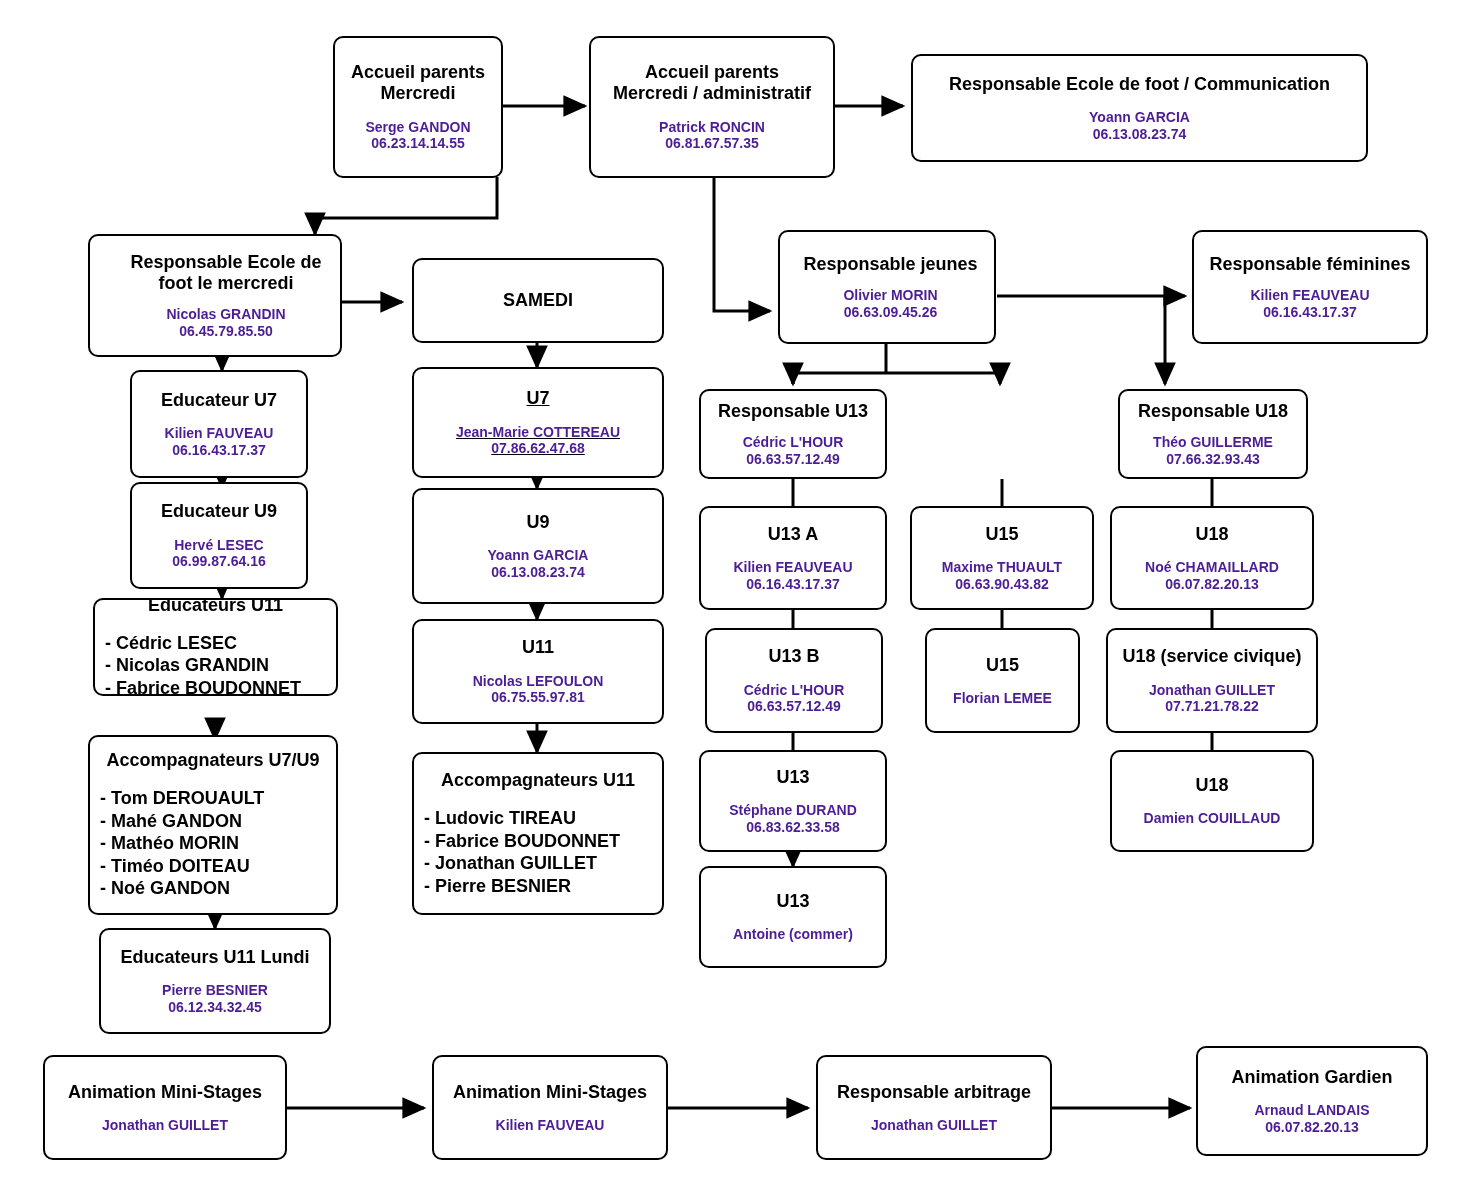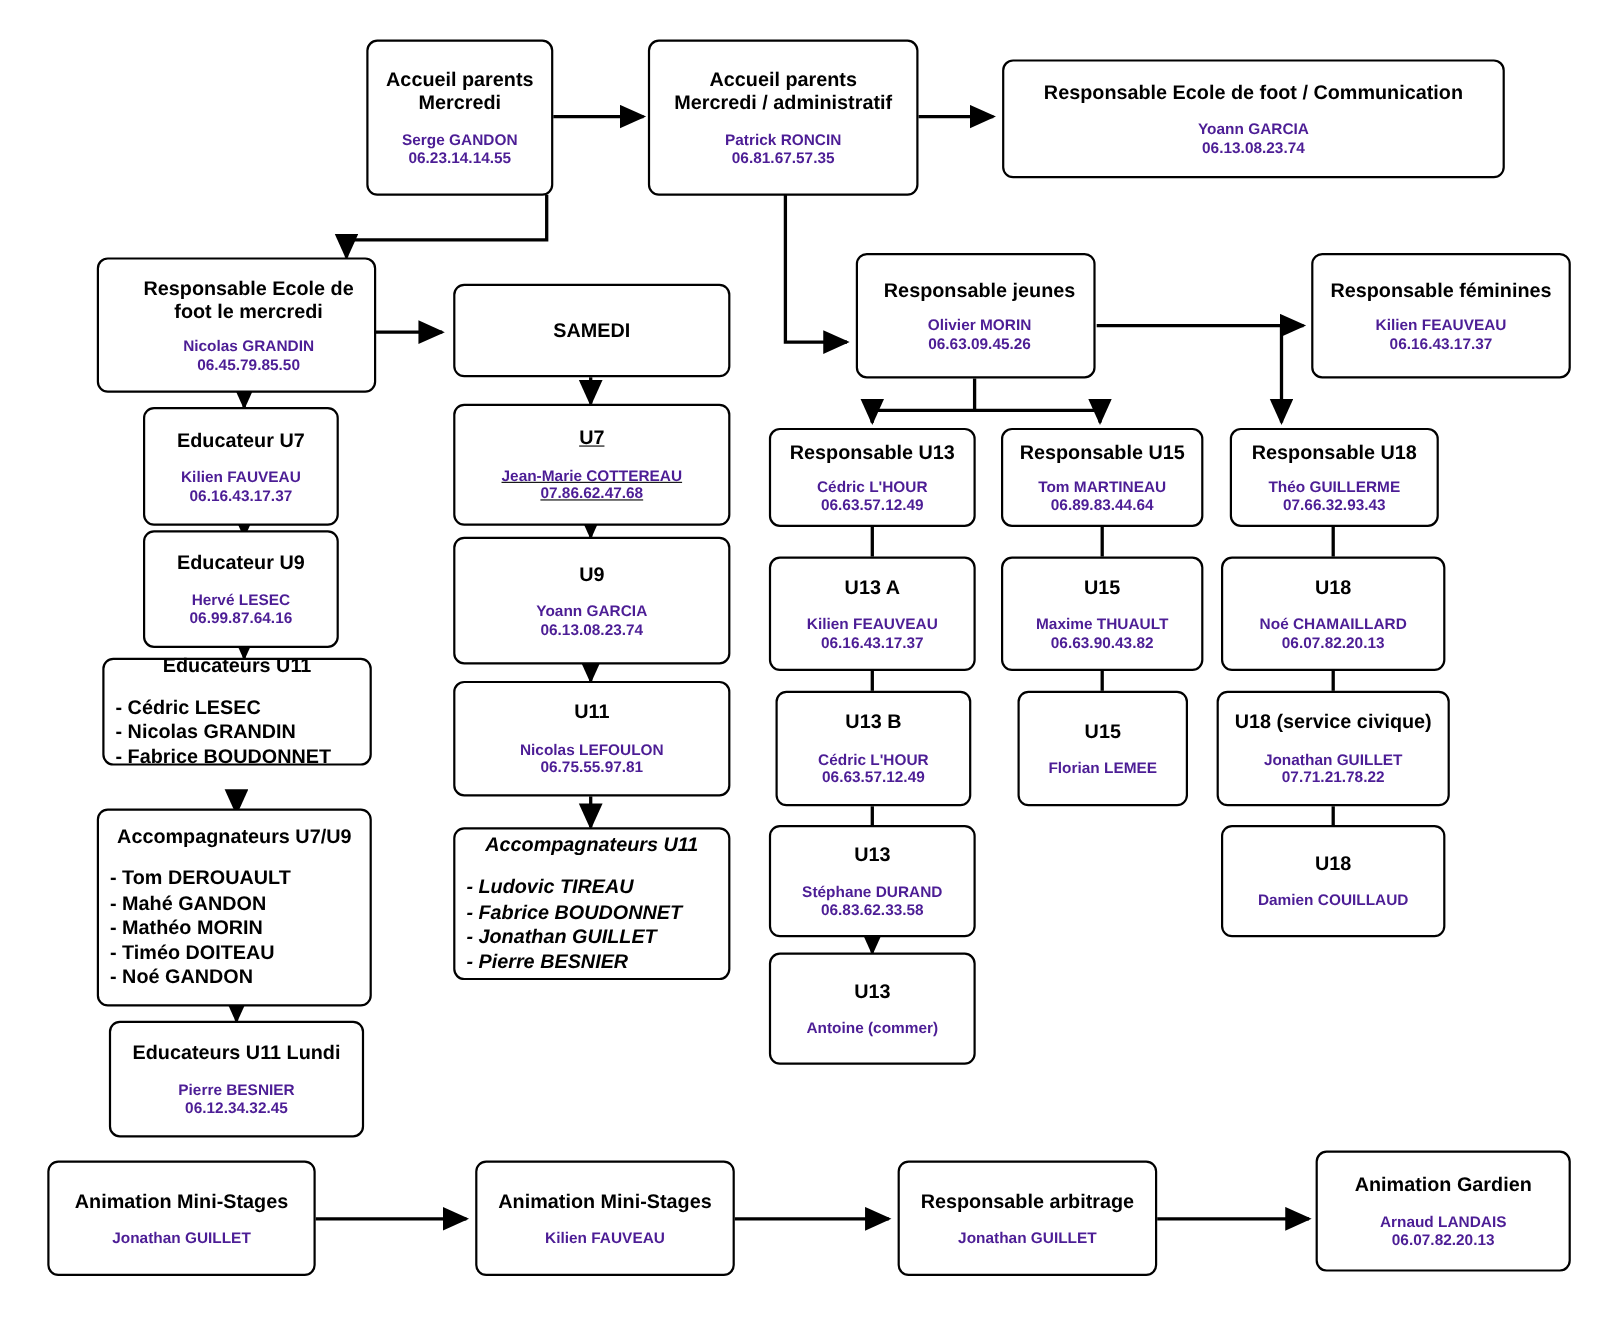--- a/index.html
+++ b/index.html
@@ -206,21 +206,21 @@
     <div class="node-body">Yoann GARCIA
 06.13.08.23.74</div>
   </div>
 
   <div class="node" style="left:412px; top:619px; width:252px; height:105px;">
     <div class="node-title">U11</div>
     <div class="node-body">Nicolas LEFOULON
 06.75.55.97.81</div>
   </div>
 
-  <div class="node left-align" style="left:412px; top:752px; width:252px; height:139px;font-style:italic;">
+  <div class="node left-align" style="left:412px; top:752px; width:252px; height:163px;">
     <div class="node-title">Accompagnateurs U11</div>
     <div class="node-list">- Ludovic TIREAU
 - Fabrice BOUDONNET
 - Jonathan GUILLET
 - Pierre BESNIER</div>
   </div>
 
   <div class="node" style="left:778px; top:230px; width:218px; height:114px;padding-left:15px;">
     <div class="node-title">Responsable jeunes</div>
     <div class="node-body tight">Olivier MORIN
@@ -232,25 +232,20 @@
     <div class="node-body tight">Kilien FEAUVEAU
 06.16.43.17.37</div>
   </div>
 
   <div class="node" style="left:699px; top:389px; width:188px; height:90px;">
     <div class="node-title">Responsable U13</div>
     <div class="node-body tight">Cédric L'HOUR
 06.63.57.12.49</div>
   </div>
 
-  <div class="node" style="left:910px; top:389px; width:184px; height:90px;">
-    <div class="node-title">Responsable U15</div>
-    <div class="node-body tight">Tom MARTINEAU
-06.89.83.44.64</div>
-  </div>
 
   <div class="node" style="left:1118px; top:389px; width:190px; height:90px;">
     <div class="node-title">Responsable U18</div>
     <div class="node-body tight">Théo GUILLERME
 07.66.32.93.43</div>
   </div>
 
   <div class="node" style="left:699px; top:506px; width:188px; height:104px;">
     <div class="node-title">U13 A</div>
     <div class="node-body">Kilien FEAUVEAU

